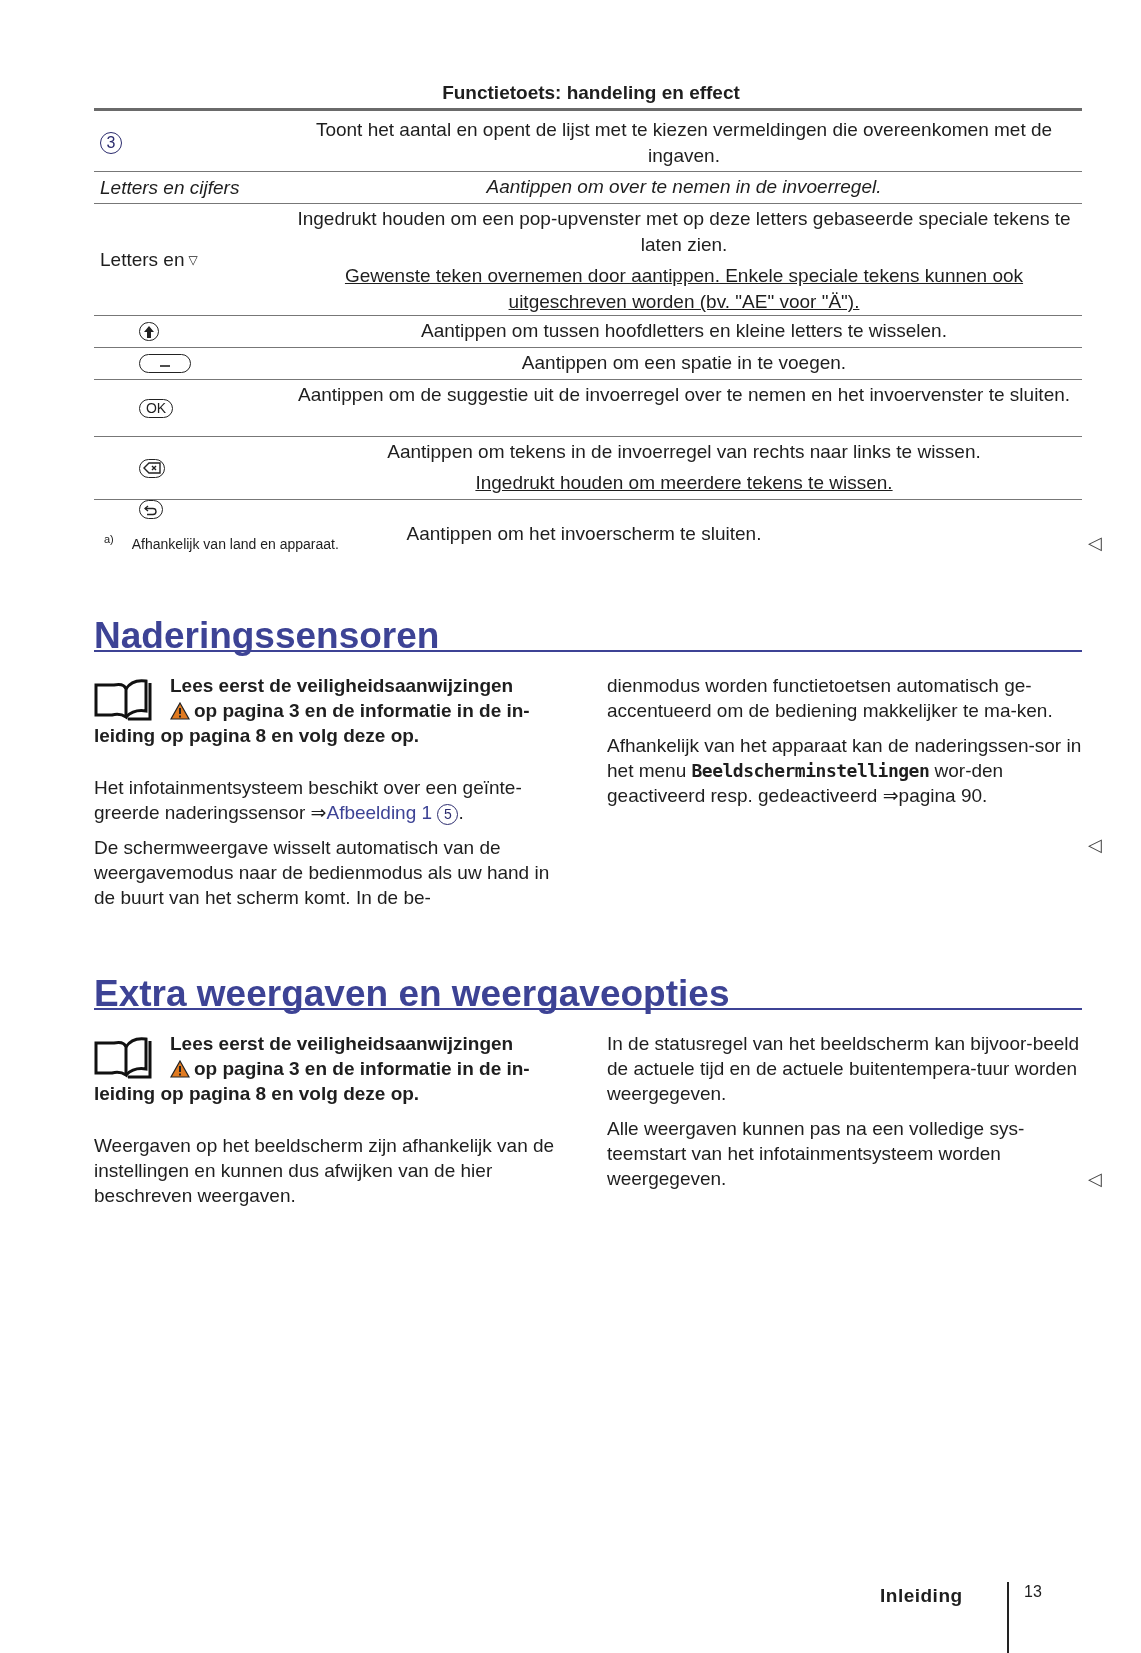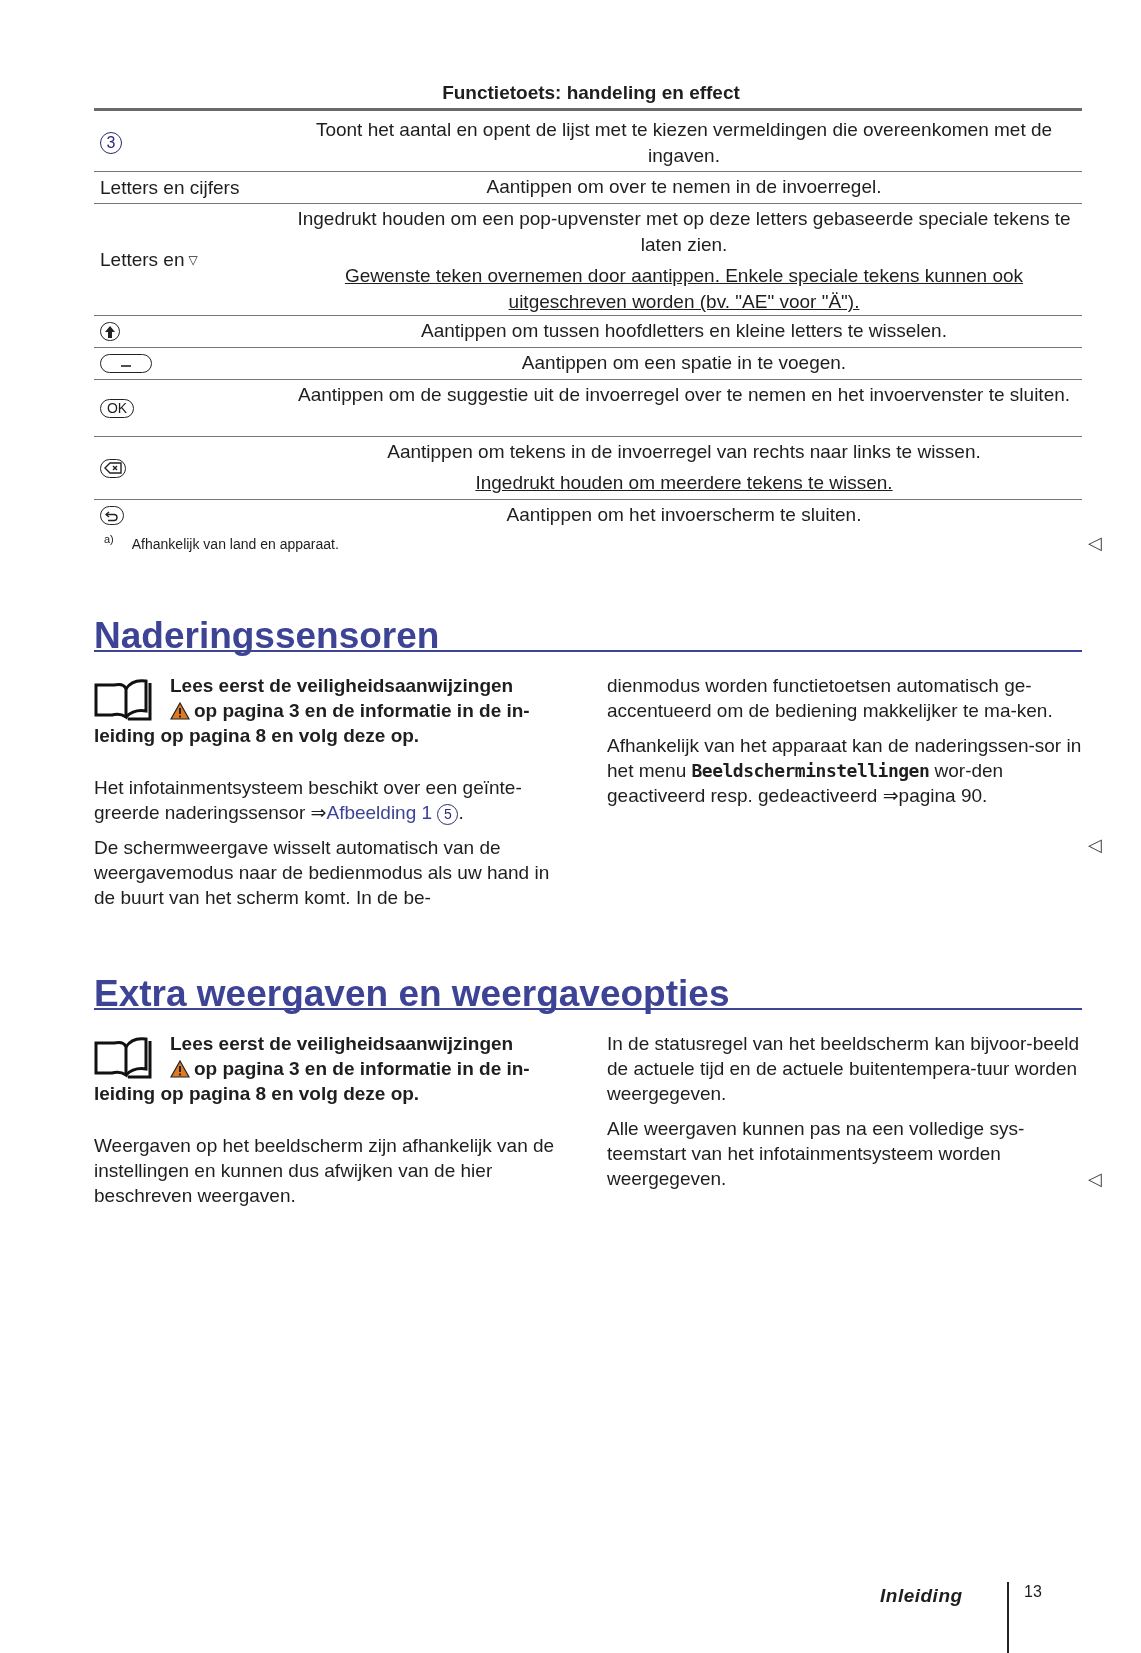--- a/index.html
+++ b/index.html
@@ -4,71 +4,71 @@
 <style>
   html, body { margin:0; padding:0; background:#ffffff; }
   body { width:1141px; height:1653px; position:relative; overflow:hidden;
          font-family:"Liberation Sans", sans-serif; color:#1e1e1e; }
 
   
   .tbl { position:absolute; left:94px; top:78px; width:988px;text-align:center; }
   .tbl-title { font-size:19px; font-weight:bold; height:30px; line-height:30px; padding-left:6px; }
   .tbl-rule-thick { height:3px; background:#6a6a6a; margin-bottom:4px; }
   .row { display:flex; border-bottom:1px solid #777; font-size:19px; line-height:26px; }
-  .row:last-child { border-bottom:none; }
+  .row:last-child { border-bottom:none;flex-direction:column; }
   .c1 { width:194px; flex:none; display:flex; align-items:center; padding-left:6px; }
   .c2 { flex:1; padding:2px 8px 3px 0; }
   .c2 p { margin:0; }
   .c2 p + p { margin-top:5px;text-decoration:underline; }
 
   .circ { display:inline-flex; width:22px; height:22px; border:1.6px solid #2c2c6e; border-radius:50%;
           align-items:center; justify-content:center; font-size:16px; color:#2c2c6e; box-sizing:border-box; }
   .key { display:inline-flex; align-items:center; justify-content:center; border:1.6px solid #222;
-         border-radius:11px; box-sizing:border-box; font-size:14px; height:19px; }
+         border-radius:11px; box-sizing:border-box; font-size:14px; height:19px;margin-left:39px; }
   .tri-small { display:inline-block; font-size:12px; vertical-align:-4px; margin-left:4px; }
 
   .footnote { position:absolute; left:104px; top:533px; font-size:14px; }
   .footnote sup { font-size:11px; margin-right:18px; }
 
   .endmark { position:absolute; font-size:18px; color:#444; }
 
   
   .h2 { position:absolute; left:94px; font-size:37px; font-weight:bold; color:#3d4395; }
   .h2-rule { position:absolute; left:94px; width:988px; height:2px; background:#3d4395; }
 
   .col { position:absolute; width:480px; font-size:19px; line-height:25px; }
   .col p { margin:0 0 10px 0; }
   .warnblock { font-weight:bold; line-height:25px; }
   .book { float:left; width:64px; height:44px; margin:4px 12px 0 0; }
   .warn-tri { display:inline-block; vertical-align:-3px; margin-right:4px; }
   .link { color:#3d4395; }
   .mono { font-family:"DejaVu Sans Mono", monospace; font-weight:bold; font-size:18px; letter-spacing:-0.5px; }
 
   
-  .footer-label { position:absolute; left:880px; top:1585px; font-size:19px; font-weight:bold; letter-spacing:0.5px;font-style:italic; }
+  .footer-label { position:absolute; left:880px; top:1585px; font-size:19px; font-weight:bold; letter-spacing:0.5px; }
   .footer-div { position:absolute; left:1007px; top:1582px; width:2px; height:71px; background:#222; }
   .footer-page { position:absolute; left:1024px; top:1583px; font-size:16px; }
 </style>
 </head>
 <body>
 
 <div class="tbl">
   <div class="tbl-title">Functietoets: handeling en effect</div>
   <div class="tbl-rule-thick"></div>
 
   <div class="row" style="height:56px;">
     <div class="c1">
         <span class="circ">3</span>
       </div>
     <div class="c2">
         <p>Toont het aantal en opent de lijst met te kiezen vermeldingen die overeenkomen met de ingaven.</p>
       </div>
   </div>
 
-  <div class="row" style="height:31px;">
+  <div class="row" style="height:31px;font-style:italic;">
     <div class="c1">Letters en cijfers</div>
     <div class="c2">
         <p>Aantippen om over te nemen in de invoerregel.</p>
       </div>
   </div>
 
   <div class="row" style="height:111px;">
     <div class="c1">
         <span>Letters en</span>
         <span class="tri-small">▽</span>

